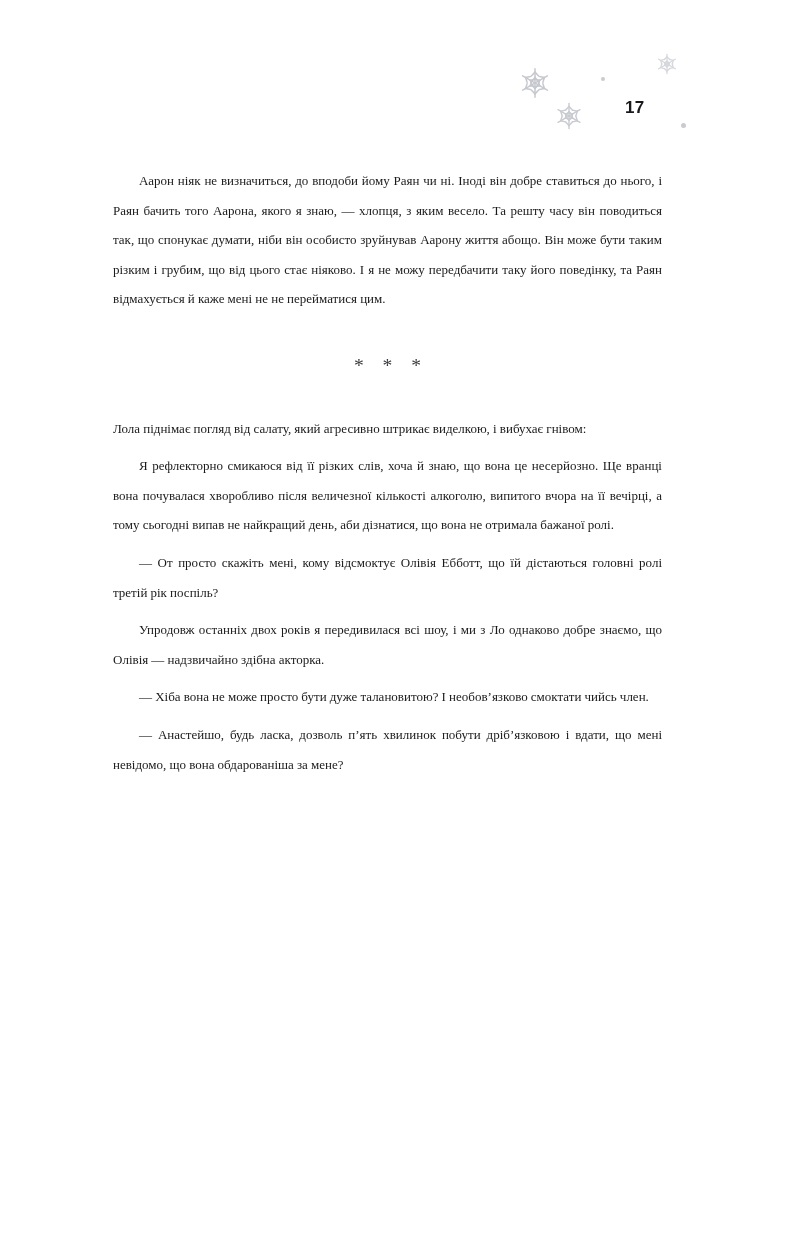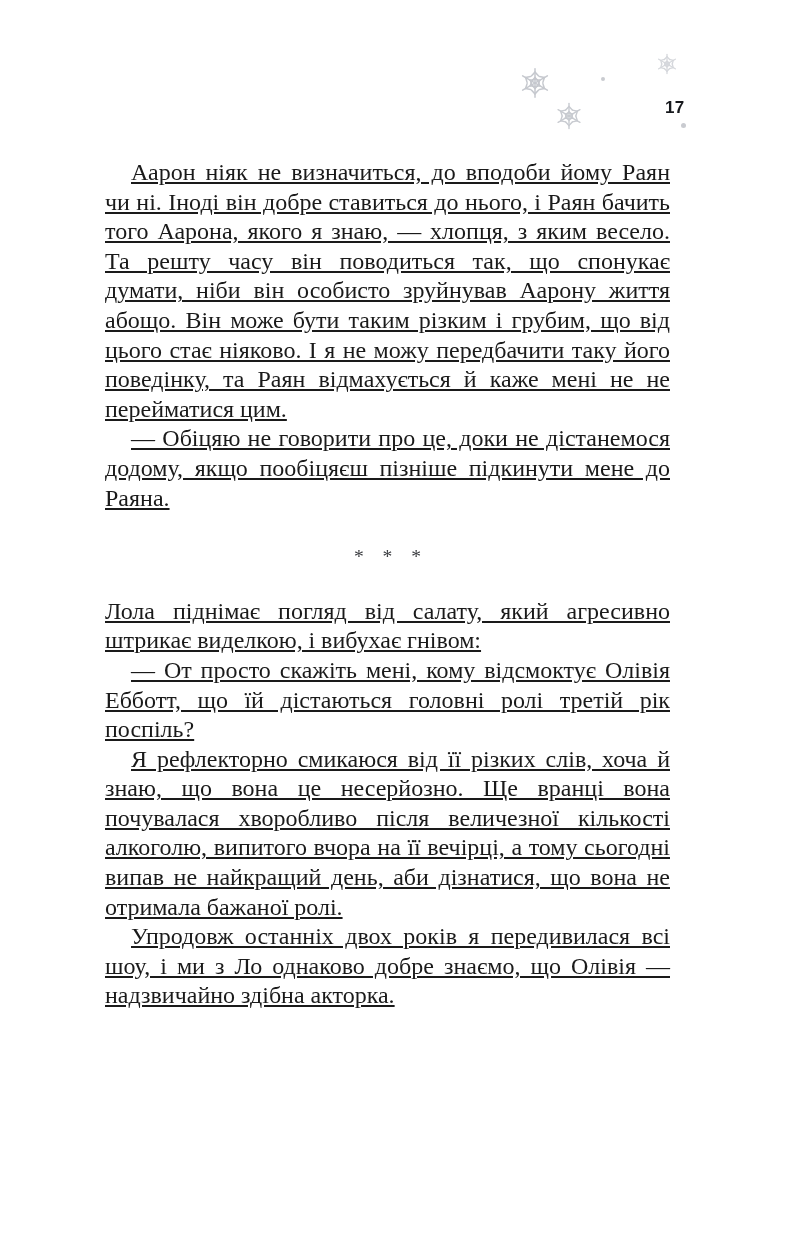--- a/index.html
+++ b/index.html
@@ -37,40 +37,38 @@
 
   .page-number {
     position: absolute;
     top: 98px;
     left: 625px;
     font-family: "Liberation Sans", "DejaVu Sans", sans-serif;
     font-size: 17px;
     font-weight: bold;
     color: #16181c;
     letter-spacing: 0.2px;
-    margin-left: 40px;
   }
 
   
   .text-column {
     position: absolute;
     left: 105px;
     top: 158px;
     width: 565px;
   }
   p.body-par {
-    margin: 0;
-    font-size: 24px;
+    margin: 8px;
+    font-size: 13px;
     line-height: 29.6px;
     text-align: justify;
     text-indent: 26px;
     -webkit-hyphens: none;
     hyphens: none;
     word-spacing: -0.1px;
-    text-decoration: underline;
   }
   p.body-par.no-indent {
     text-indent: 0;
   }
   p.body-par.last-line-left {
     text-align-last: left;
   }
   .scene-break {
     margin: 0;
     text-align: center;
@@ -211,29 +209,30 @@
   <span class="dot" style="left:601px; top:77px; width:4px; height:4px;"></span>
   <span class="dot" style="left:681px; top:123px; width:5px; height:5px;"></span>
 </div>
 
 <div class="page-number">17</div>
 
 <div class="text-column">
 
   <p class="body-par last-line-left">Аарон ніяк не визначиться, до вподоби йому Раян чи ні. Іноді він добре ставиться до нього, і Раян бачить того Аарона, якого я знаю, — хлопця, з яким весело. Та решту часу він поводиться так, що спонукає думати, ніби він особисто зруйнував Аарону життя абощо. Він може бути таким різким і грубим, що від цього стає ніяково. І я не можу передбачити таку його поведінку, та Раян відмахується й каже мені не не перейматися цим.</p>
 
-  <p class="body-par last-line-left">— Обіцяю не говорити про це, доки не дістанемося додому, якщо пообіцяєш пізніше підкинути мене до Раяна.</p>
 
 
 
   <div class="scene-break">* * *</div>
 
   <p class="body-par no-indent last-line-left">Лола піднімає погляд від салату, який агресивно штрикає виделкою, і вибухає гнівом:</p>
 
+  <p class="body-par last-line-left">Я рефлекторно смикаюся від її різких слів, хоча й знаю, що вона це несерйозно. Ще вранці вона почувалася хворобливо після величезної кількості алкоголю, випитого вчора на її вечірці, а тому сьогодні випав не найкращий день, аби дізнатися, що вона не отримала бажаної ролі.</p>
+
   <p class="body-par last-line-left">— От просто скажіть мені, кому відсмоктує Олівія Ебботт, що їй дістаються головні ролі третій рік поспіль?</p>
 
-  <p class="body-par last-line-left">Я рефлекторно смикаюся від її різких слів, хоча й знаю, що вона це несерйозно. Ще вранці вона почувалася хворобливо після величезної кількості алкоголю, випитого вчора на її вечірці, а тому сьогодні випав не найкращий день, аби дізнатися, що вона не отримала бажаної ролі.</p>
-
   <p class="body-par last-line-left">Упродовж останніх двох років я передивилася всі шоу, і ми з Ло однаково добре знаємо, що Олівія — надзвичайно здібна акторка.</p>
 
-
+  <p class="body-par last-line-left">— Хіба вона не може просто бути дуже талановитою? І необов’язково смоктати чийсь член.</p>
+
+  <p class="body-par last-line-left">— Анастейшо, будь ласка, дозволь п’ять хвилинок побути дріб’язковою і вдати, що мені невідомо, що вона обдарованіша за мене?</p>
 
 </div>
 
 </body></html>

